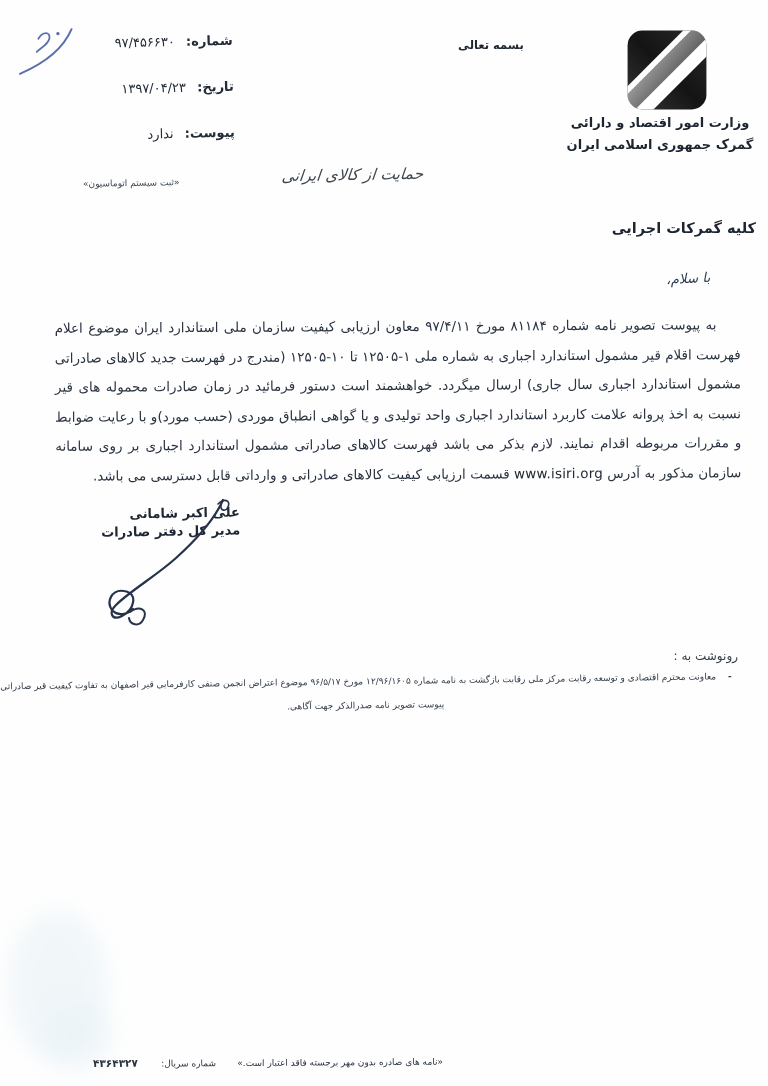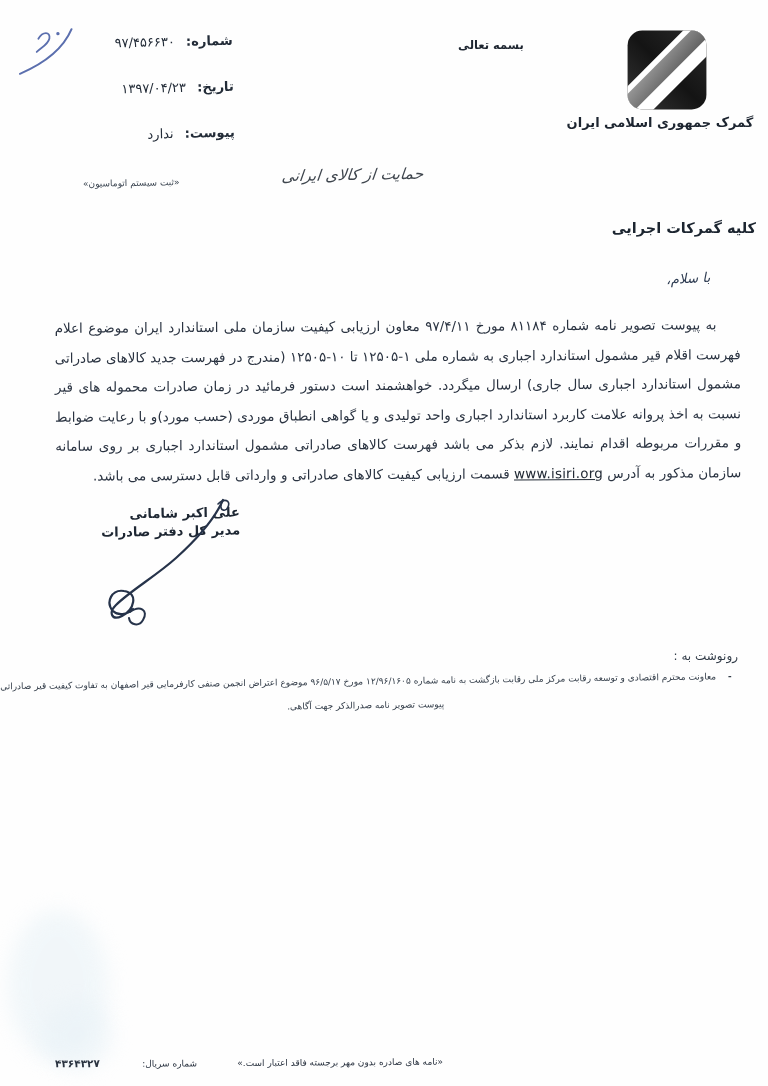--- a/index.html
+++ b/index.html
@@ -61,21 +61,21 @@
 
   
   .body-text {
     position:absolute; left:55px; top:298px; width:686px;
     direction:rtl; text-align:justify; text-indent:24px;
     font-size:13.5px; line-height:29.5px; color:#2a3341;
     transform:rotate(-0.3deg);
   }
   .url {
     direction:ltr; unicode-bidi:embed;
-    text-decoration:underline; font-weight:500; color:#222a35;
+    font-weight:500; color:#222a35;
     letter-spacing:0.2px;
   }
 
   
   .signer {
     position:absolute; left:58px; top:505px; width:182px;
     direction:rtl; text-align:right;
     font-size:13px; font-weight:bold; line-height:18px; color:#1e2733;
     transform:rotate(-1deg);
   }
@@ -95,21 +95,21 @@
   .cc-line1 .dash { margin-left:12px; font-weight:bold; }
   .cc-line2 { padding-right:288px; margin-top:6px; }
 
   
   .footer {
     position:absolute; left:55px; top:1056px; width:388px;
     display:flex; direction:rtl; align-items:baseline; justify-content:space-between;
     font-size:9px; color:#2a3340; transform:rotate(-0.4deg); white-space:nowrap;
   }
   .footer .serial-label { margin-right:18px;margin-left:20px; }
-  .footer .serial-value { font-weight:bold; font-size:10.5px; letter-spacing:1px; }
+  .footer .serial-value { font-weight:bold; font-size:10.5px; letter-spacing:1px;margin-left:38px; }
 
   
   .blot { position:absolute; border-radius:50%; filter:blur(10px); }
   .blot1 { left:8px; top:910px; width:100px; height:150px; background:#ecf4f8; opacity:.7; }
   .blot2 { left:42px; top:1000px; width:70px; height:70px; background:#e9f2f7; opacity:.6; }
 </style>
 </head>
 <body>
 
 <div class="page">
@@ -138,20 +138,21 @@
       <g clip-path="url(#sq)">
         <rect x="0" y="0" width="96" height="96" fill="url(#gblack)"></rect>
         <g transform="rotate(-45 48 48)">
           <rect x="-40" y="30" width="176" height="38" fill="#ffffff"></rect>
           <rect x="-40" y="36" width="176" height="18" fill="url(#gband)"></rect>
         </g>
       </g>
     </svg>
   </div>
   <div class="org-names rtl">
+    <div>وزارت امور اقتصاد و دارائی</div>
     <div>گمرک جمهوری اسلامی ایران</div>
   </div>
 
   <div class="meta">
     <div class="meta-row">
       <span class="lbl">شماره:</span>
       <span class="val">۹۷/۴۵۶۶۳۰</span>
     </div>
     <div class="meta-row">
       <span class="lbl">تاریخ:</span>

